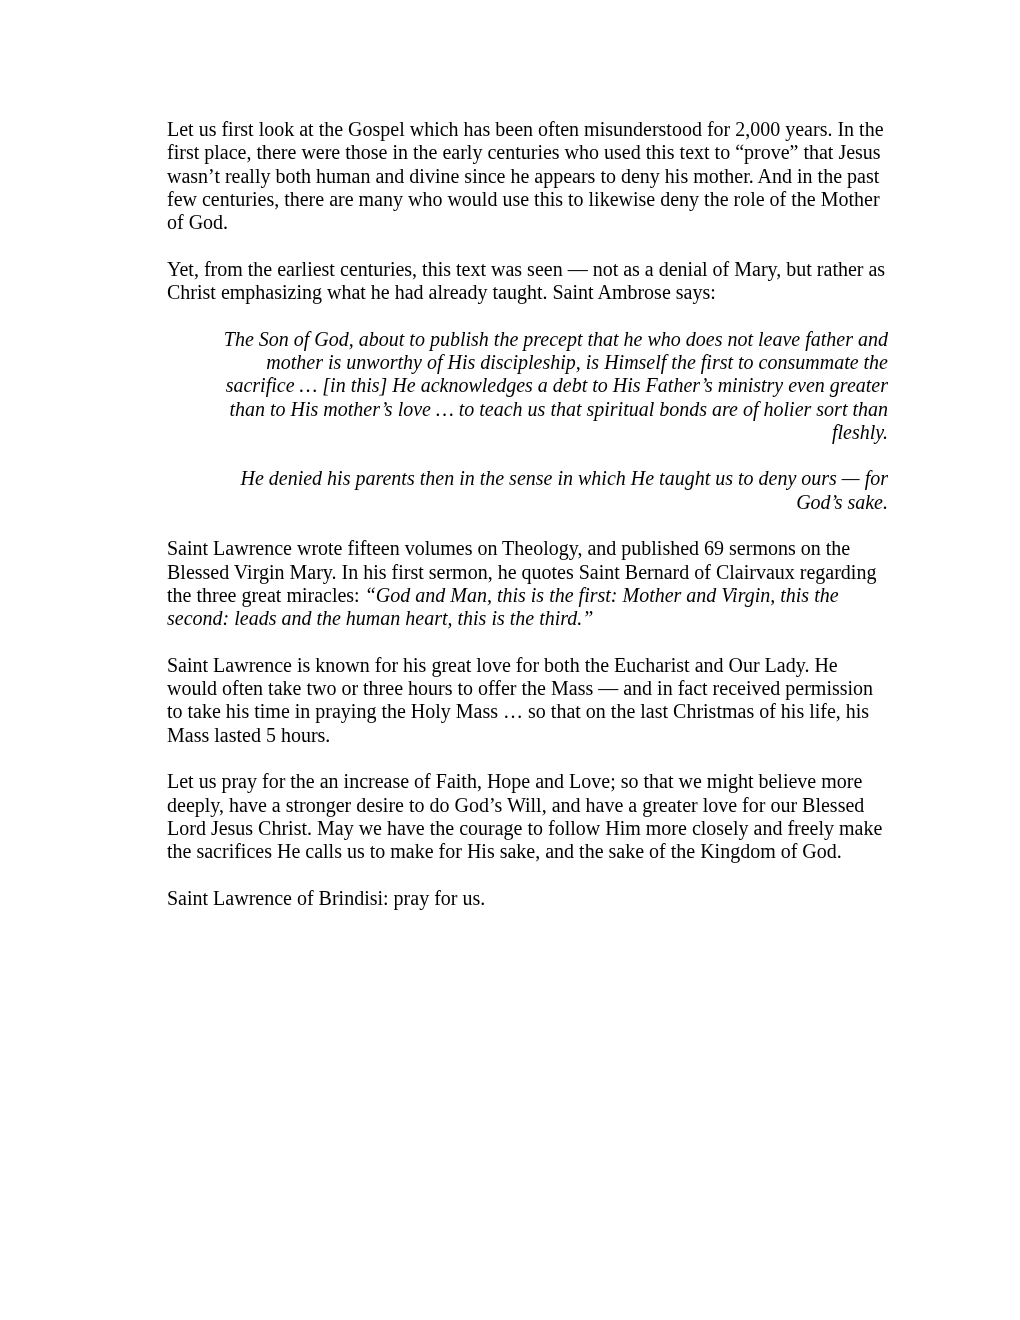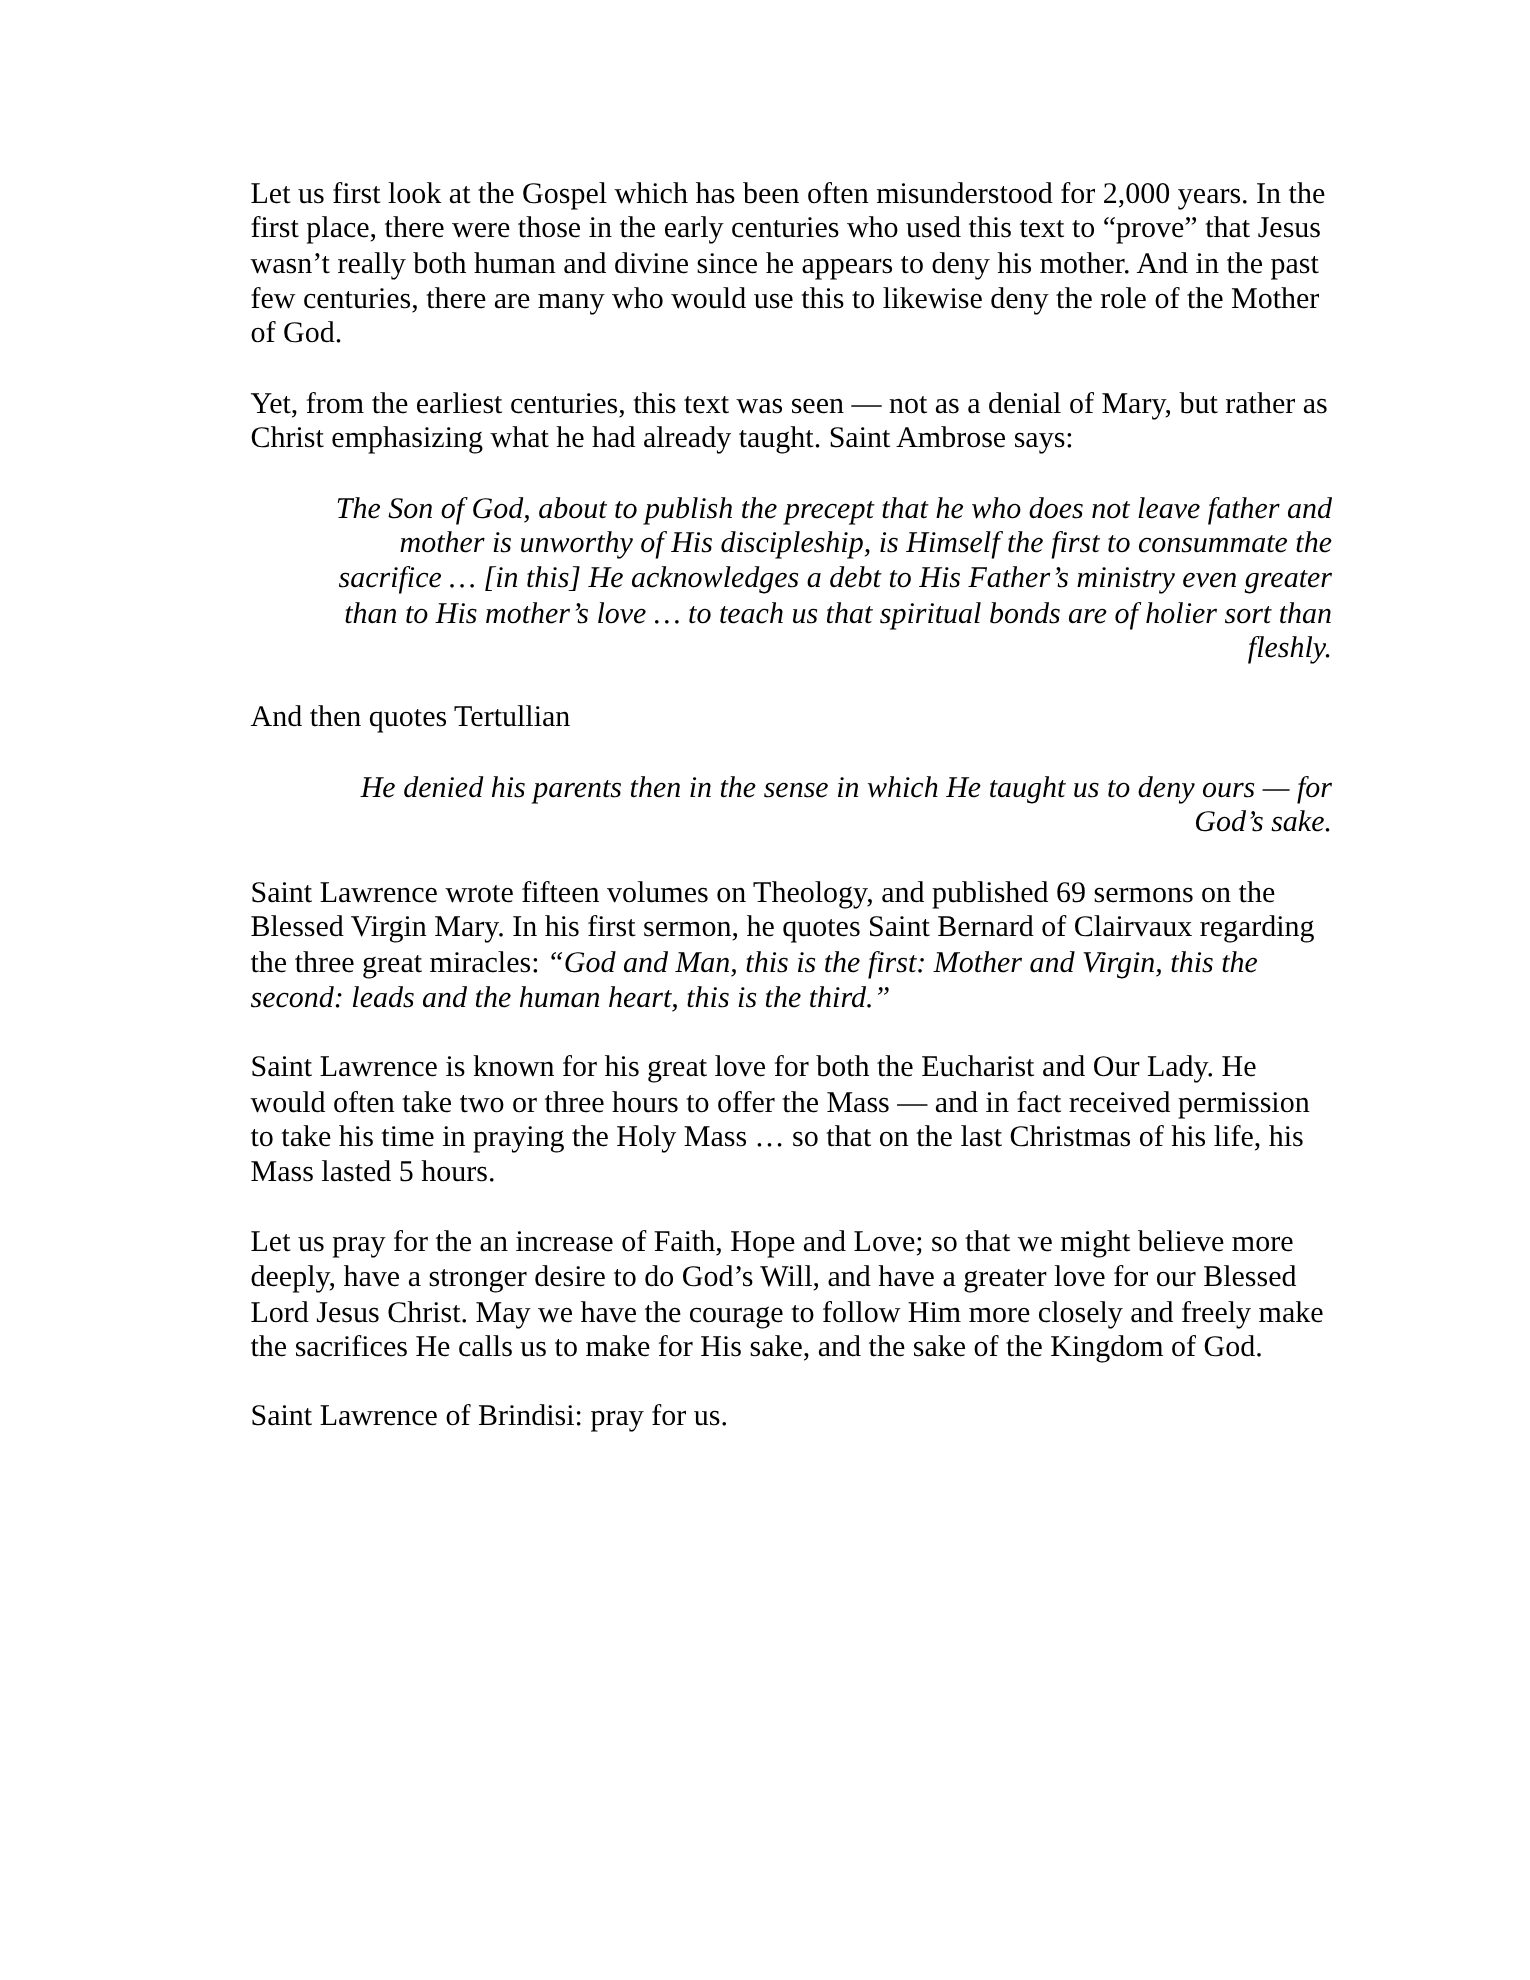--- a/index.html
+++ b/index.html
@@ -41,21 +41,20 @@
 <body>
 
 <div class="page">
 
   <p class="para">Let us first look at the Gospel which has been often misunderstood for 2,000 years. In the first place, there were those in the early centuries who used this text to “prove” that Jesus wasn’t really both human and divine since he appears to deny his mother. And in the past few centuries, there are many who would use this to likewise deny the role of the Mother of God.</p>
 
   <p class="para">Yet, from the earliest centuries, this text was seen — not as a denial of Mary, but rather as Christ emphasizing what he had already taught. Saint Ambrose says:</p>
 
   <p class="para quote">The Son of God, about to publish the precept that he who does not leave father and mother is unworthy of His discipleship, is Himself the first to consummate the sacrifice … [in this] He acknowledges a debt to His Father’s ministry even greater than to His mother’s love … to teach us that spiritual bonds are of holier sort than fleshly.</p>
 
-  <p class="para">And then quotes Tertullian</p>
 
   <p class="para quote">He denied his parents then in the sense in which He taught us to deny ours — for God’s sake.</p>
 
 
   <p class="para"><span>Saint Lawrence wrote fifteen volumes on Theology, and published 69 sermons on the Blessed Virgin Mary. In his first sermon, he quotes Saint Bernard of Clairvaux regarding the three great miracles: </span><span class="italic">“God and Man, this is the first:  Mother and Virgin, this the second:  leads and the human heart, this is the third.”</span></p>
 
   <p class="para">Saint Lawrence is known for his great love for both the Eucharist and Our Lady. He would often take two or three hours to offer the Mass — and in fact received permission to take his time in praying the Holy Mass … so that on the last Christmas of his life, his Mass lasted 5 hours.</p>
 
   <p class="para">Let us pray for the an increase of Faith, Hope and Love; so that we might believe more deeply, have a stronger desire to do God’s Will, and have a greater love for our Blessed Lord Jesus Christ. May we have the courage to follow Him more closely and freely make the sacrifices He calls us to make for His sake, and the sake of the Kingdom of God.</p>
 

